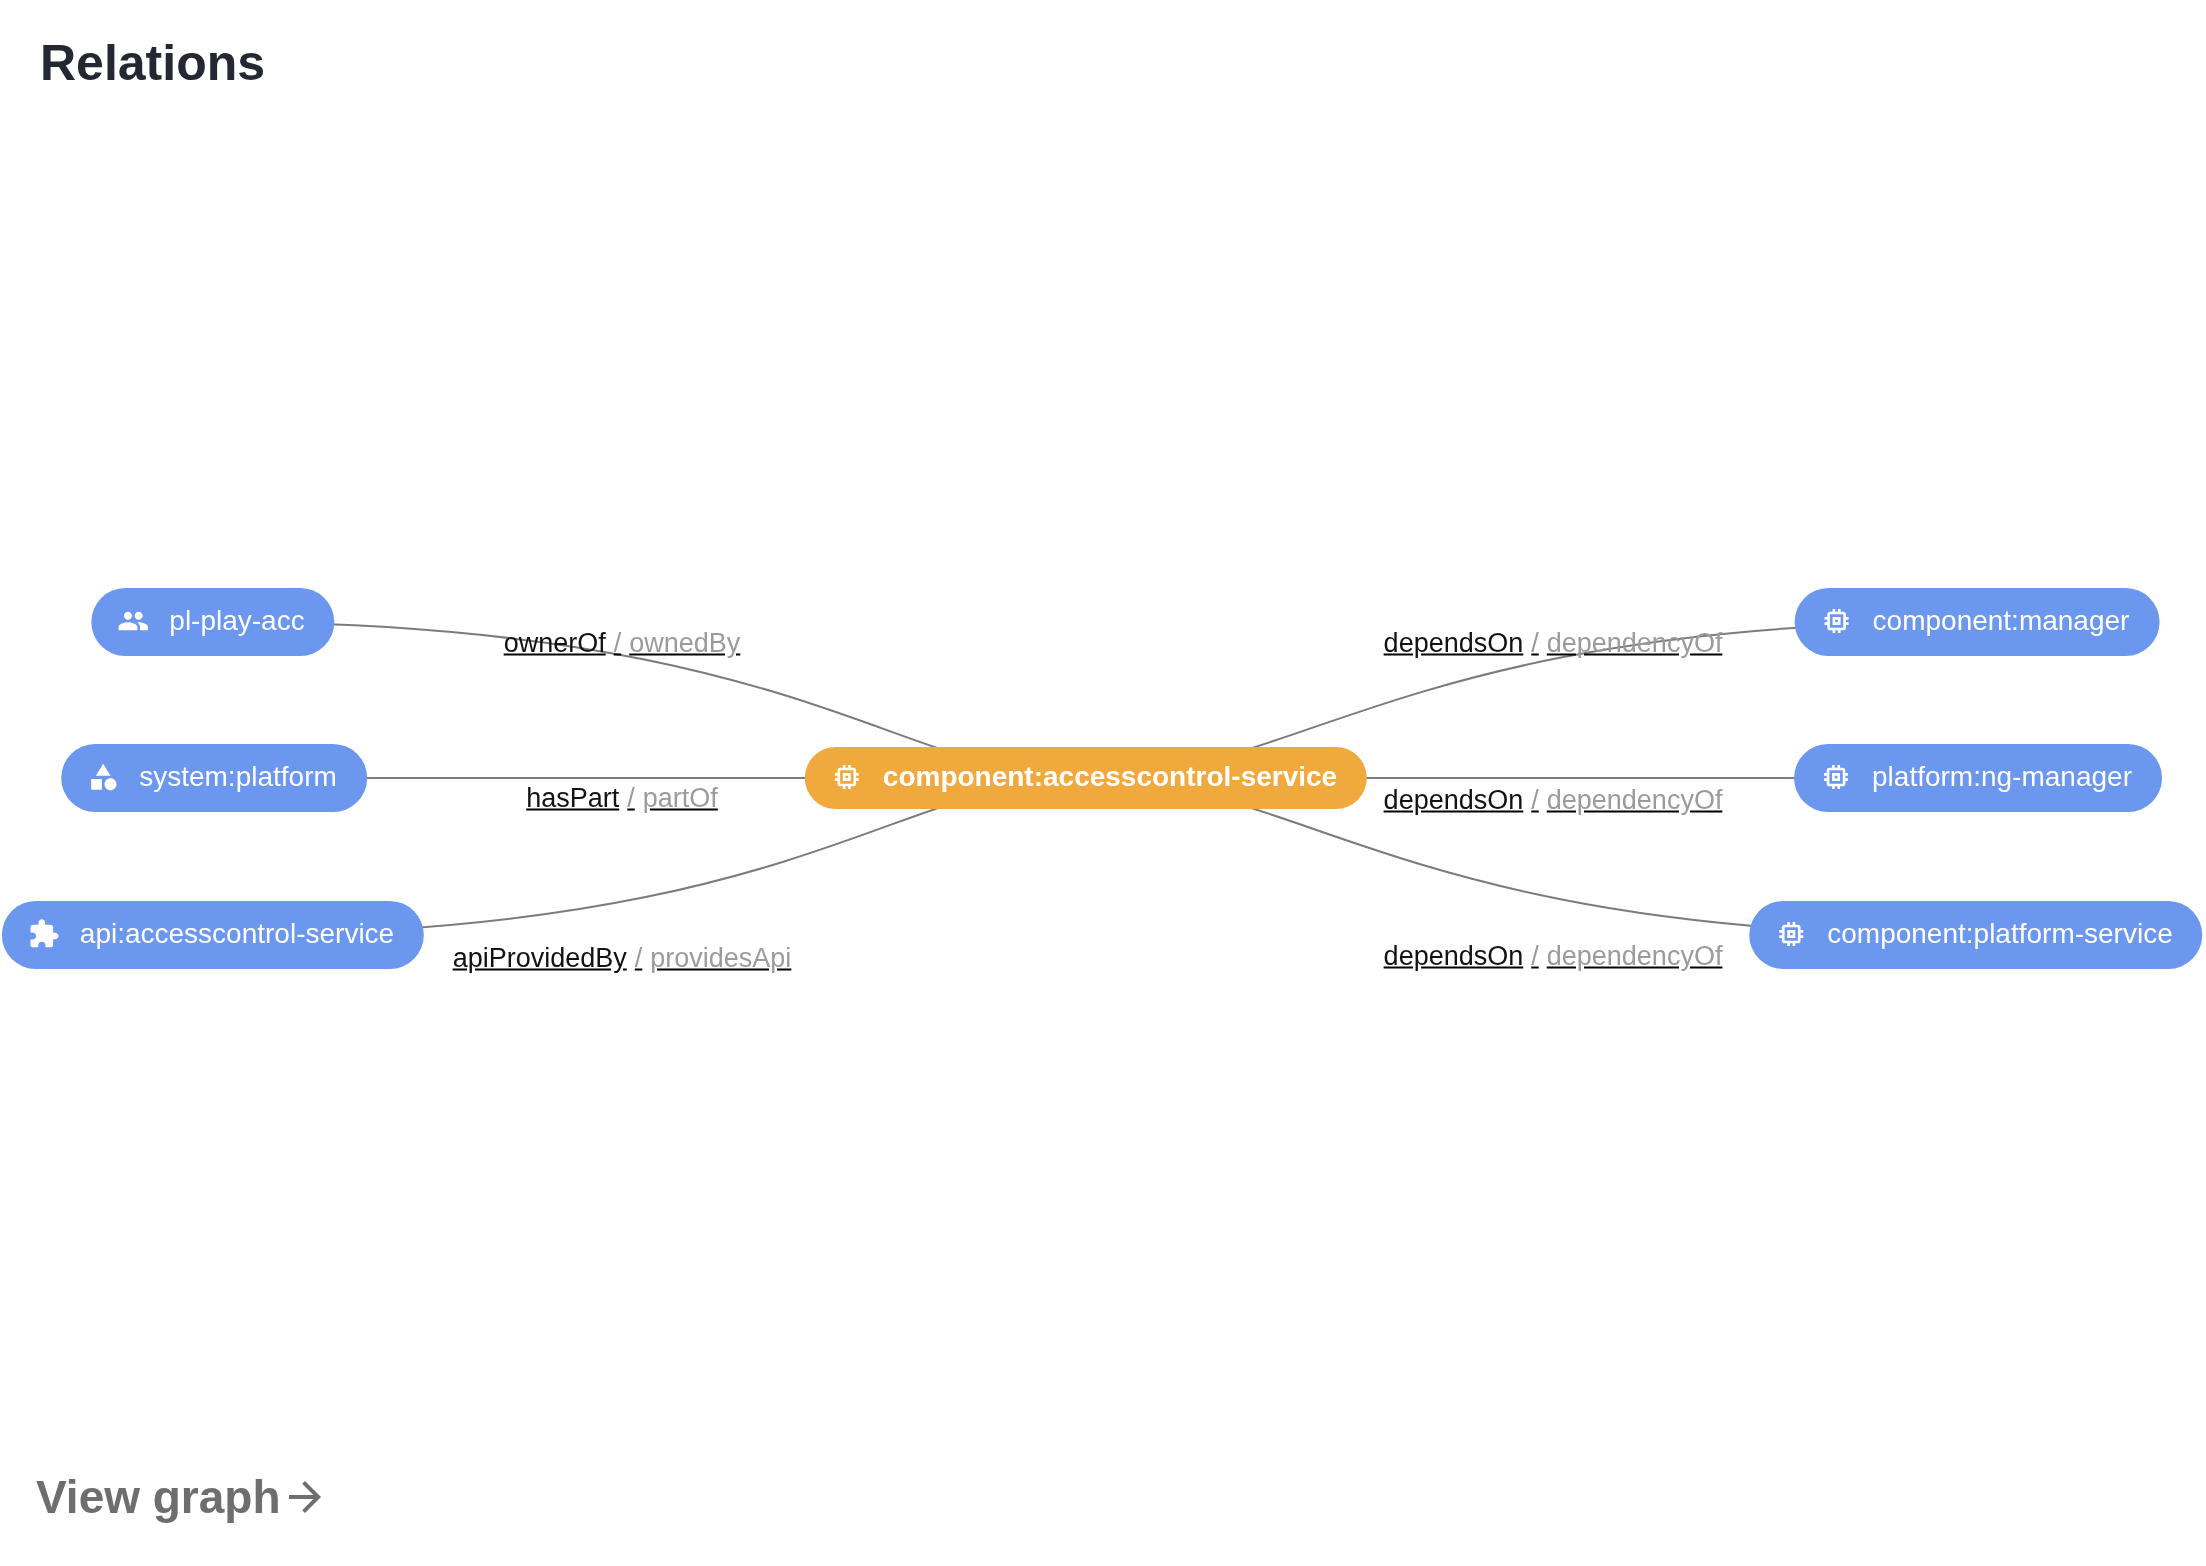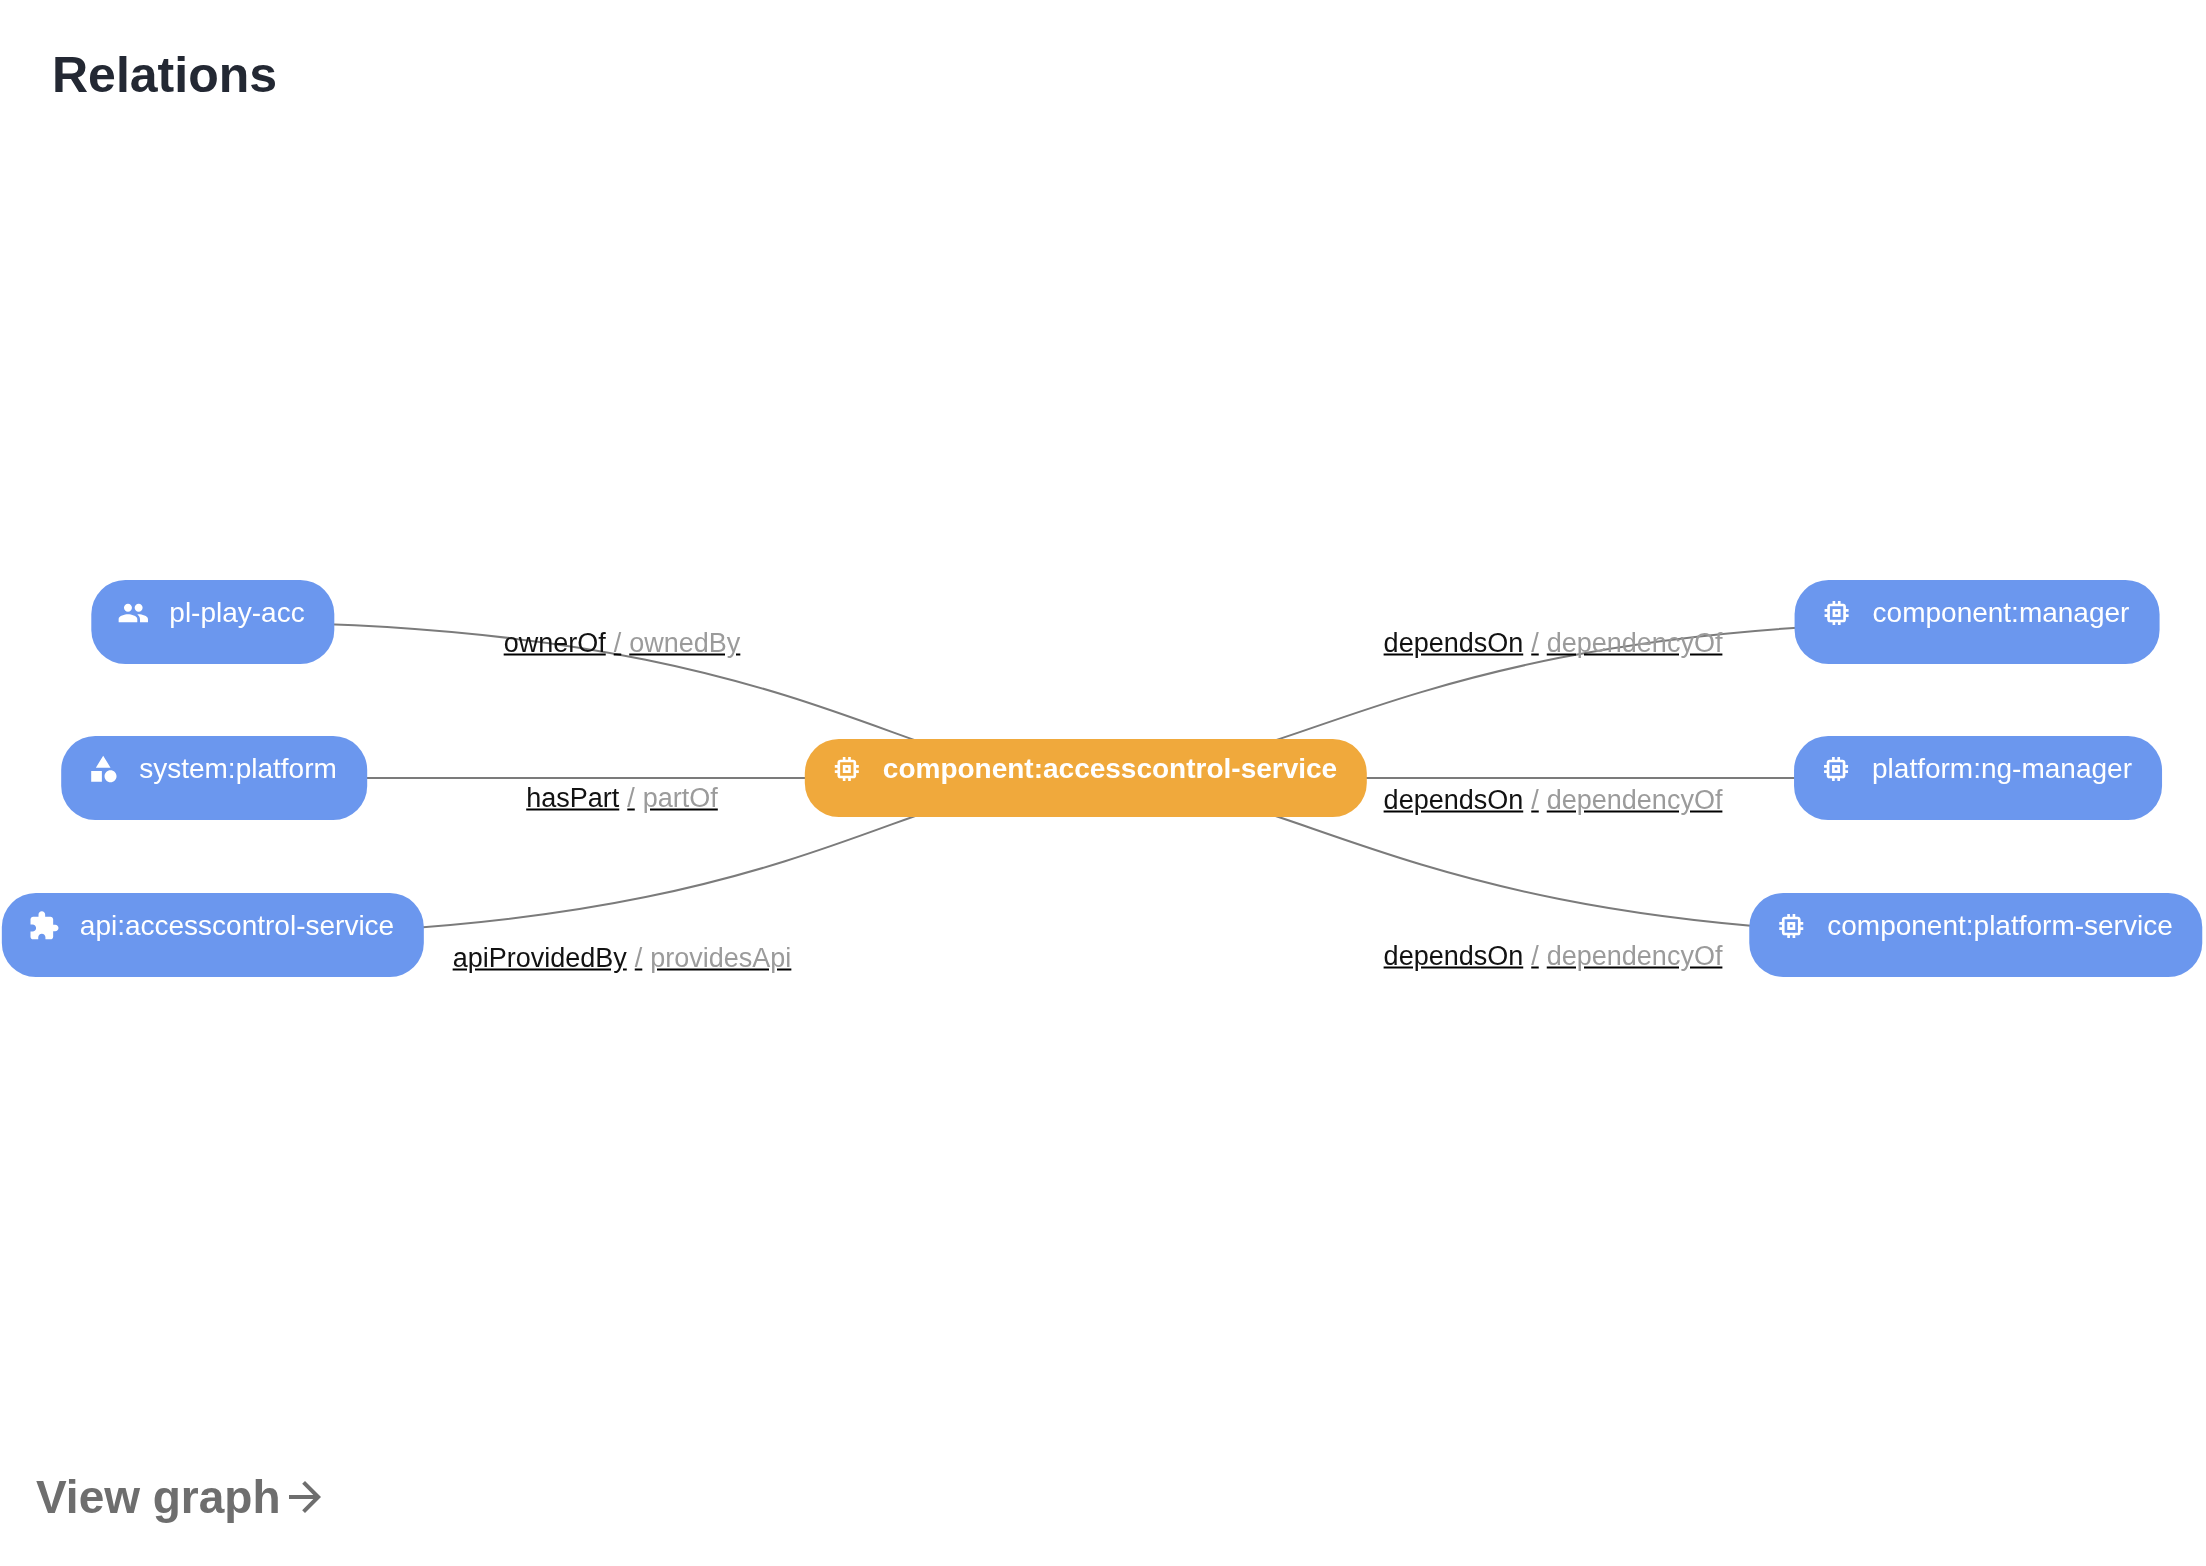--- a/index.html
+++ b/index.html
@@ -1,36 +1,36 @@
 <!DOCTYPE html>
 <html><head>
 <meta charset="utf-8">
 <style>
   html,body{margin:0;padding:0;background:#ffffff;}
   body{
     width:2206px;height:1566px;position:relative;overflow:hidden;
     font-family:"Liberation Sans","DejaVu Sans",sans-serif;
   }
   .card-title{
-    position:absolute;left:36px;top:30px;margin:16px;
+    position:absolute;left:36px;top:30px;margin:4px;
     font-size:50px;font-weight:700;color:#232833;letter-spacing:0;
   }
   svg.edges{position:absolute;left:0;top:0;width:2206px;height:1566px;}
   svg.edges path{fill:none;stroke:#7b7b7b;stroke-width:2px;}
   .edge-label{
     position:absolute;transform:translate(-50%,-50%);
     font-size:27px;white-space:nowrap;z-index:2;text-decoration:underline;
   }
   .edge-label .rel{color:#121212;}
   .edge-label .sep{color:#9b9b9b;margin:0 8px;}
   .edge-label .rev{color:#9b9b9b;}
   .node{
     position:absolute;transform:translate(-50%,-50%);
     display:inline-flex;align-items:center;gap:20px;
-    height:66px;padding:0 30px 18px 26px;border-radius:34px;
+    height:66px;padding:0 30px 2px 26px;border-radius:34px;
     color:#ffffff;font-size:28px;white-space:nowrap;z-index:3;cursor:pointer;
   }
   .node.blue{background:#6B97EE;}
   .node.orange{background:#F0A93C;font-weight:700;height:60px;}
   .node .nicon{display:inline-flex;align-items:center;}
   .node .nicon svg{width:32px;height:32px;fill:#ffffff;display:block;}
   .view-graph{
     position:absolute;left:36px;top:1470px;
     display:inline-flex;align-items:center;
     font-size:46px;font-weight:700;color:#6e6e6e;text-decoration:none;cursor:pointer;

